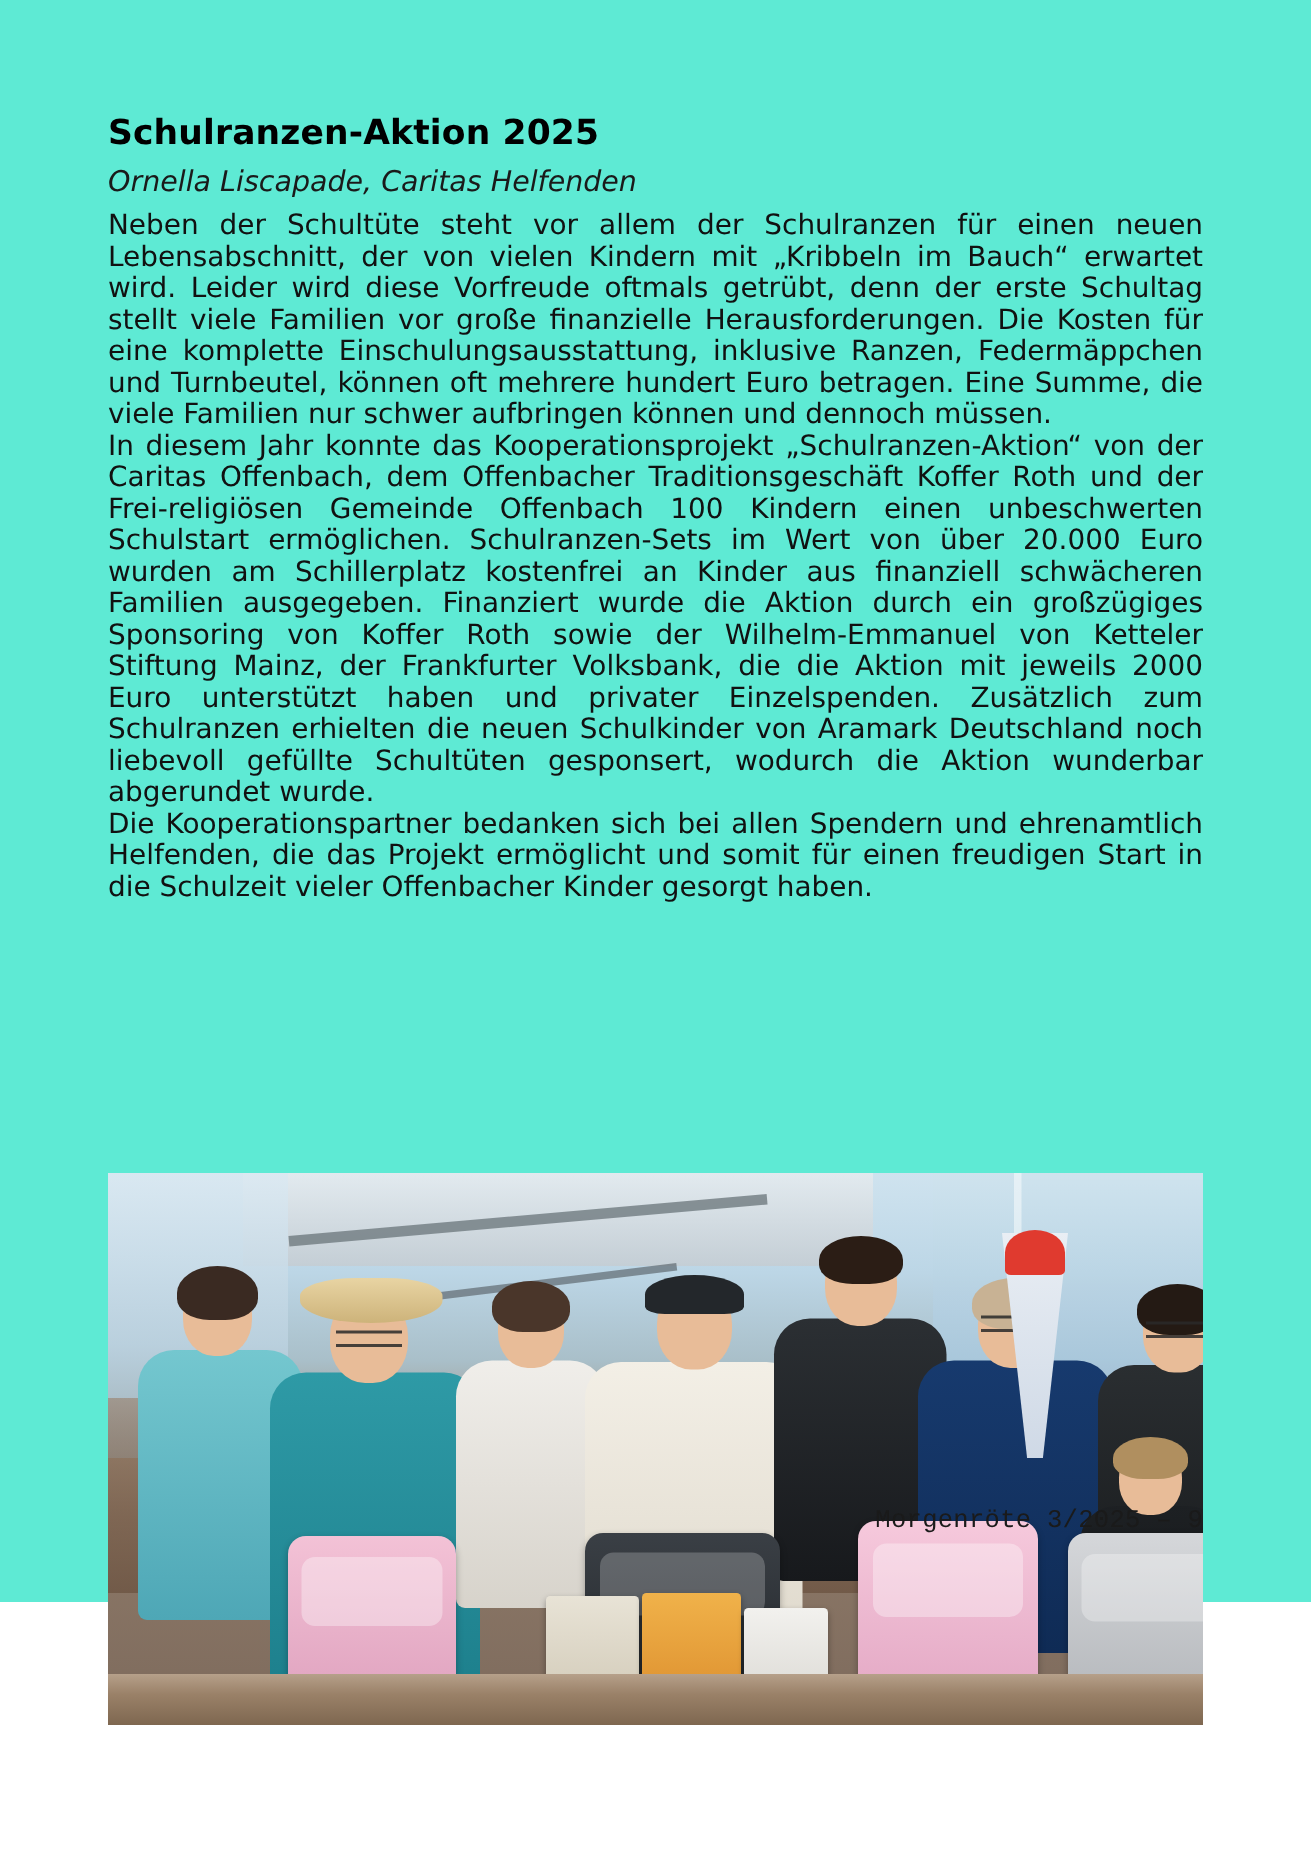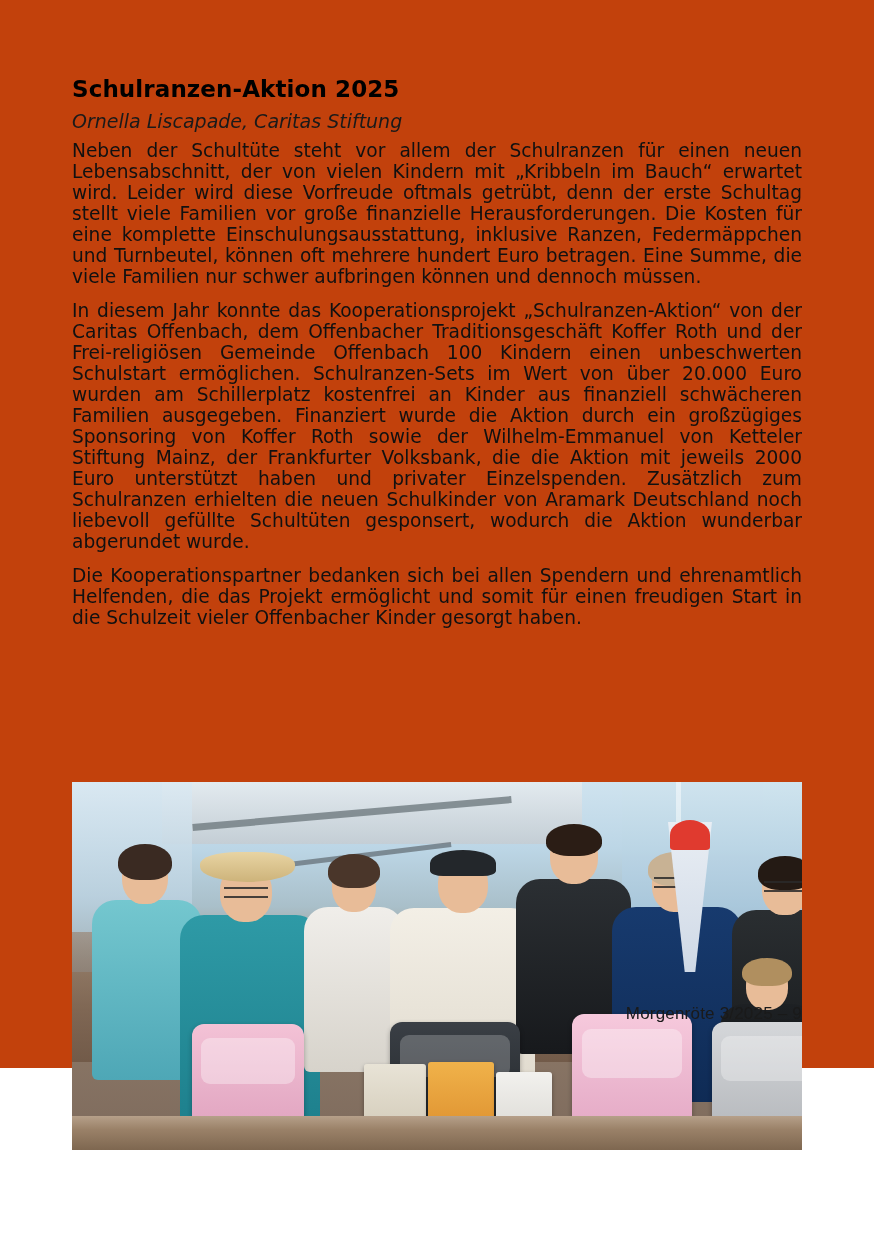--- a/index.html
+++ b/index.html
@@ -14,21 +14,21 @@
     position: relative;
     font-family: "DejaVu Sans", sans-serif;
     color: #111111;
     overflow: hidden;
   }
   .page {
     position: absolute;
     top: 0; left: 0;
     width: 874px;
     height: 1068px;
-    background: #c2410c;
+    background: #5eead4;
   }
   .content {
     position: absolute;
     left: 72px;
     top: 76px;
     width: 730px;
   }
   .article-title {
     font-family: "DejaVu Sans", sans-serif;
     font-weight: bold;
@@ -50,21 +50,21 @@
     font-family: "DejaVu Sans", sans-serif;
     font-size: 18.6px;
     line-height: 21px;
     text-align: justify;
     text-justify: inter-word;
     margin: 0;
     color: #111111;
     hyphens: manual;
   }
   .para + .para {
-    margin-top: 13px;
+    margin-top: 0px;
   }
   .photo-wrap {
     position: absolute;
     left: 72px;
     top: 782px;
     width: 730px;
     height: 368px;
     overflow: hidden;
     background: #d9d2c8;
   }
@@ -164,34 +164,34 @@
   }
   .box {
     position: absolute;
     border-radius: 3px;
     box-shadow: 0 2px 4px rgba(0,0,0,.35);
   }
   .footer {
     position: absolute;
     right: 72px;
     bottom: 44px;
-    font-family: Liberation Sans, sans-serif;
+    font-family: Liberation Mono, monospace;
     font-size: 17px;
     color: #1a1a1a;
     letter-spacing: .2px;
   }
 </style>
 </head>
 <body>
 
 <div class="page">
 
   <div class="content">
     <h1 class="article-title">Schulranzen-Aktion 2025</h1>
-    <div class="article-byline">Ornella Liscapade, Caritas Stiftung</div>
+    <div class="article-byline">Ornella Liscapade, Caritas Helfenden</div>
     <p class="para">Neben der Schultüte steht vor allem der Schulranzen für einen neuen Lebensabschnitt, der von vielen Kindern mit „Kribbeln im Bauch“ erwartet wird. Leider wird diese Vorfreude oftmals getrübt, denn der erste Schultag stellt viele Familien vor große finanzielle Herausforderungen. Die Kosten für eine komplette Einschulungsausstattung, inklusive Ranzen, Federmäppchen und Turnbeutel, können oft mehrere hundert Euro betragen. Eine Summe, die viele Familien nur schwer aufbringen können und dennoch müssen.</p>
     <p class="para">In diesem Jahr konnte das Kooperationsprojekt „Schulranzen-Aktion“ von der Caritas Offenbach, dem Offenbacher Traditionsgeschäft Koffer Roth und der Frei-religiösen Gemeinde Offenbach 100 Kindern einen unbeschwerten Schulstart ermöglichen. Schulranzen-Sets im Wert von über 20.000 Euro wurden am Schillerplatz kostenfrei an Kinder aus finanziell schwächeren Familien ausgegeben. Finanziert wurde die Aktion durch ein großzügiges Sponsoring von Koffer Roth sowie der Wilhelm-Emmanuel von Ketteler Stiftung Mainz, der Frankfurter Volksbank, die die Aktion mit jeweils 2000 Euro unterstützt haben und privater Einzelspenden. Zusätzlich zum Schulranzen erhielten die neuen Schulkinder von Aramark Deutschland noch liebevoll gefüllte Schultüten gesponsert, wodurch die Aktion wunderbar abgerundet wurde.</p>
     <p class="para">Die Kooperationspartner bedanken sich bei allen Spendern und ehrenamtlich Helfenden, die das Projekt ermöglicht und somit für einen freudigen Start in die Schulzeit vieler Offenbacher Kinder gesorgt haben.</p>
   </div>
 
   <div class="photo-wrap">
     <div class="photo">
       <div class="scene-bg"></div>
       <div class="ceiling"></div>
       <div class="window-left"></div>

